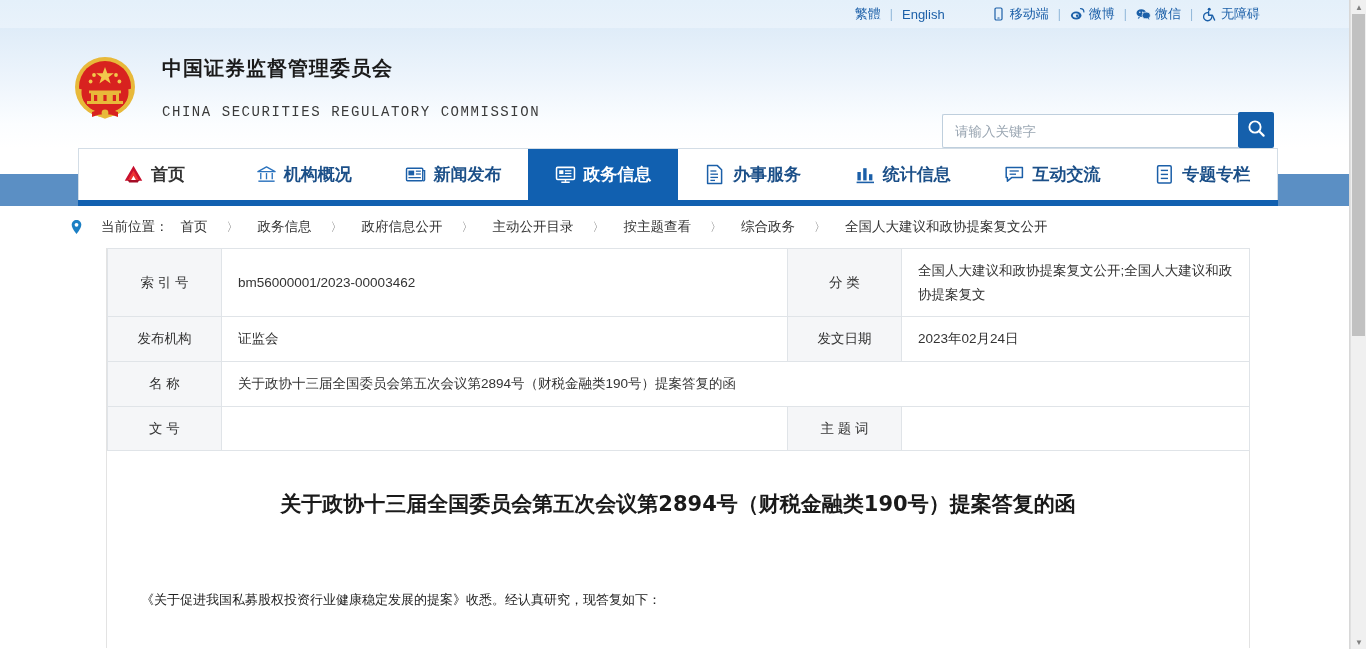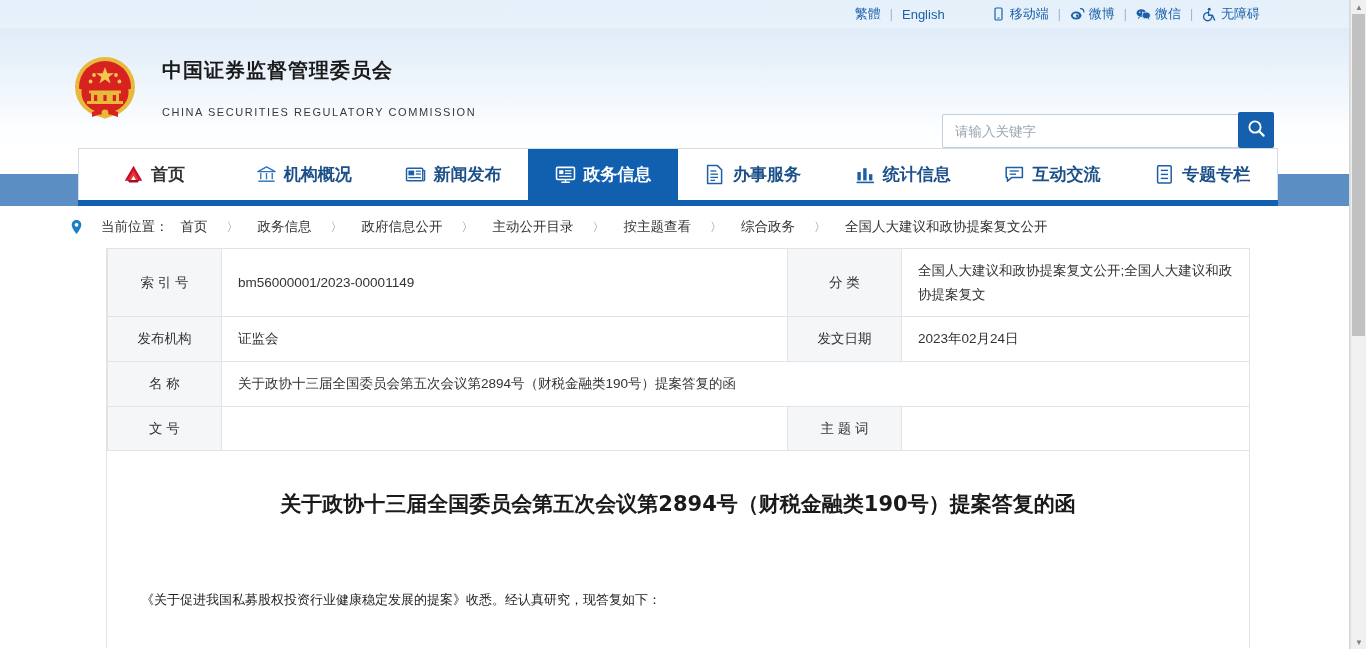--- a/index.html
+++ b/index.html
@@ -39,22 +39,22 @@
     display:flex; align-items:center;
   }
   .logo-wrap { display:flex; align-items:center; margin-left:68px; }
   .emblem { width:74px; height:74px; position:relative; flex:none; }
   .logo-text { margin-left:20px; }
   .logo-cn {
     font-family:"DejaVu Sans","Liberation Sans",sans-serif;
     font-size:20px; font-weight:bold; color:#1a1a1a; letter-spacing:1px; line-height:1.15;
   }
   .logo-en {
-    font-size:11px; color:#3a3a3a; letter-spacing:1.55px; margin-top:24px;
-    font-family:Liberation Sans, sans-serif;
+    font-size:14px; color:#3a3a3a; letter-spacing:1.55px; margin-top:24px;
+    font-family:Liberation Mono, monospace;
   }
   .search-box {
     position:absolute; right:76px; top:84px;
     display:flex; align-items:flex-end;
   }
   .search-input {
     width:296px; height:34px; border:1px solid #bfcfdd; border-right:none;
     background:#fff; padding:0 12px; font-size:13.5px; color:#333;
     outline:none; font-family:"Liberation Sans",sans-serif;
     border-radius:2px 0 0 2px;
@@ -400,21 +400,21 @@
     <table class="meta">
       <colgroup>
         <col class="col-a">
           <col class="col-b">
           <col class="col-c">
           <col class="col-d">
       </colgroup>
       <tbody>
         <tr>
           <td class="lbl">索 引 号</td>
-          <td class="val">bm56000001/2023-00001149</td>
+          <td class="val">bm56000001/2023-00003462</td>
           <td class="lbl">分    类</td>
           <td class="val">全国人大建议和政协提案复文公开;全国人大建议和政协提案复文</td>
         </tr>
         <tr>
           <td class="lbl">发布机构</td>
           <td class="val">证监会</td>
           <td class="lbl">发文日期</td>
           <td class="val">2023年02月24日</td>
         </tr>
         <tr>

